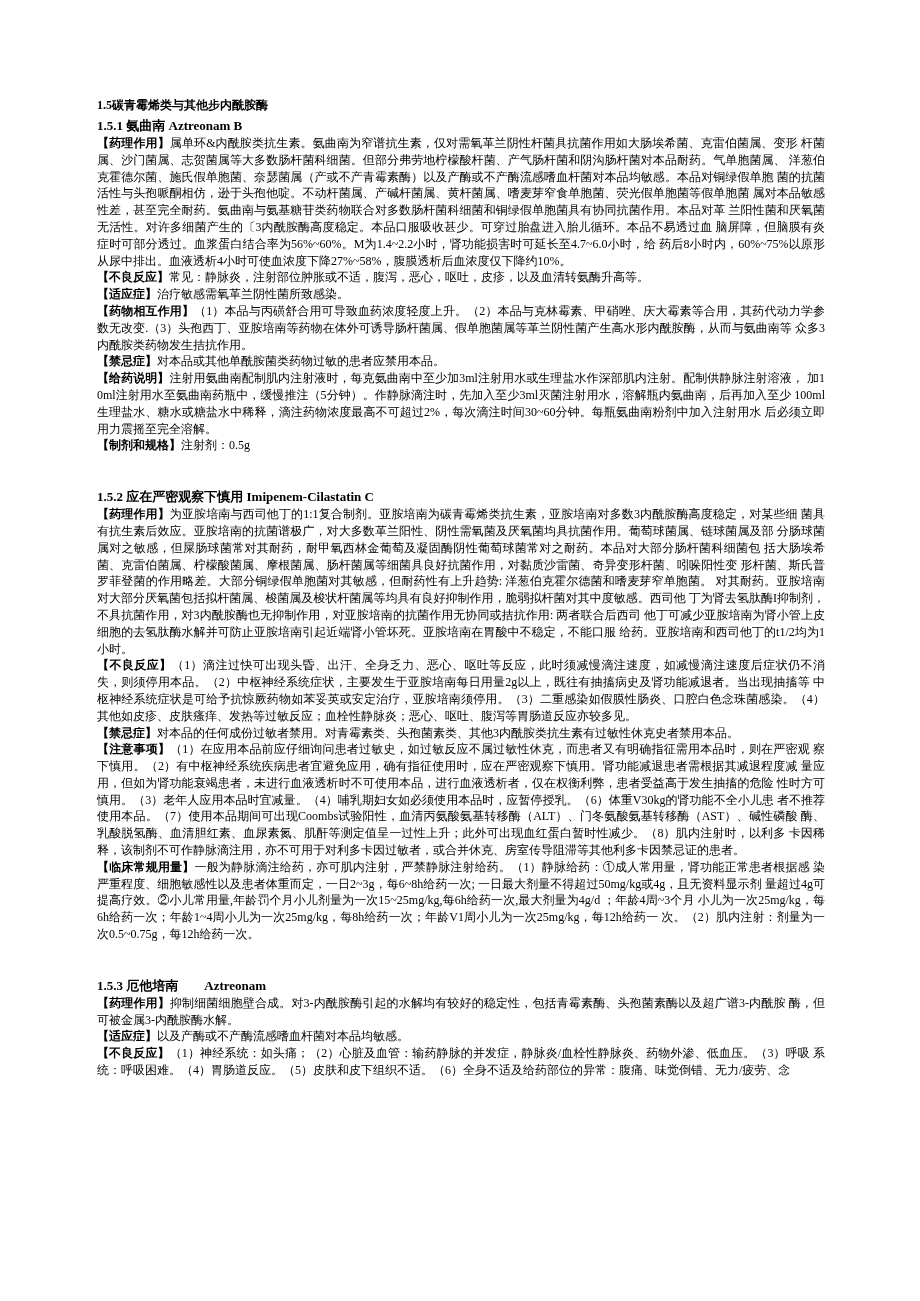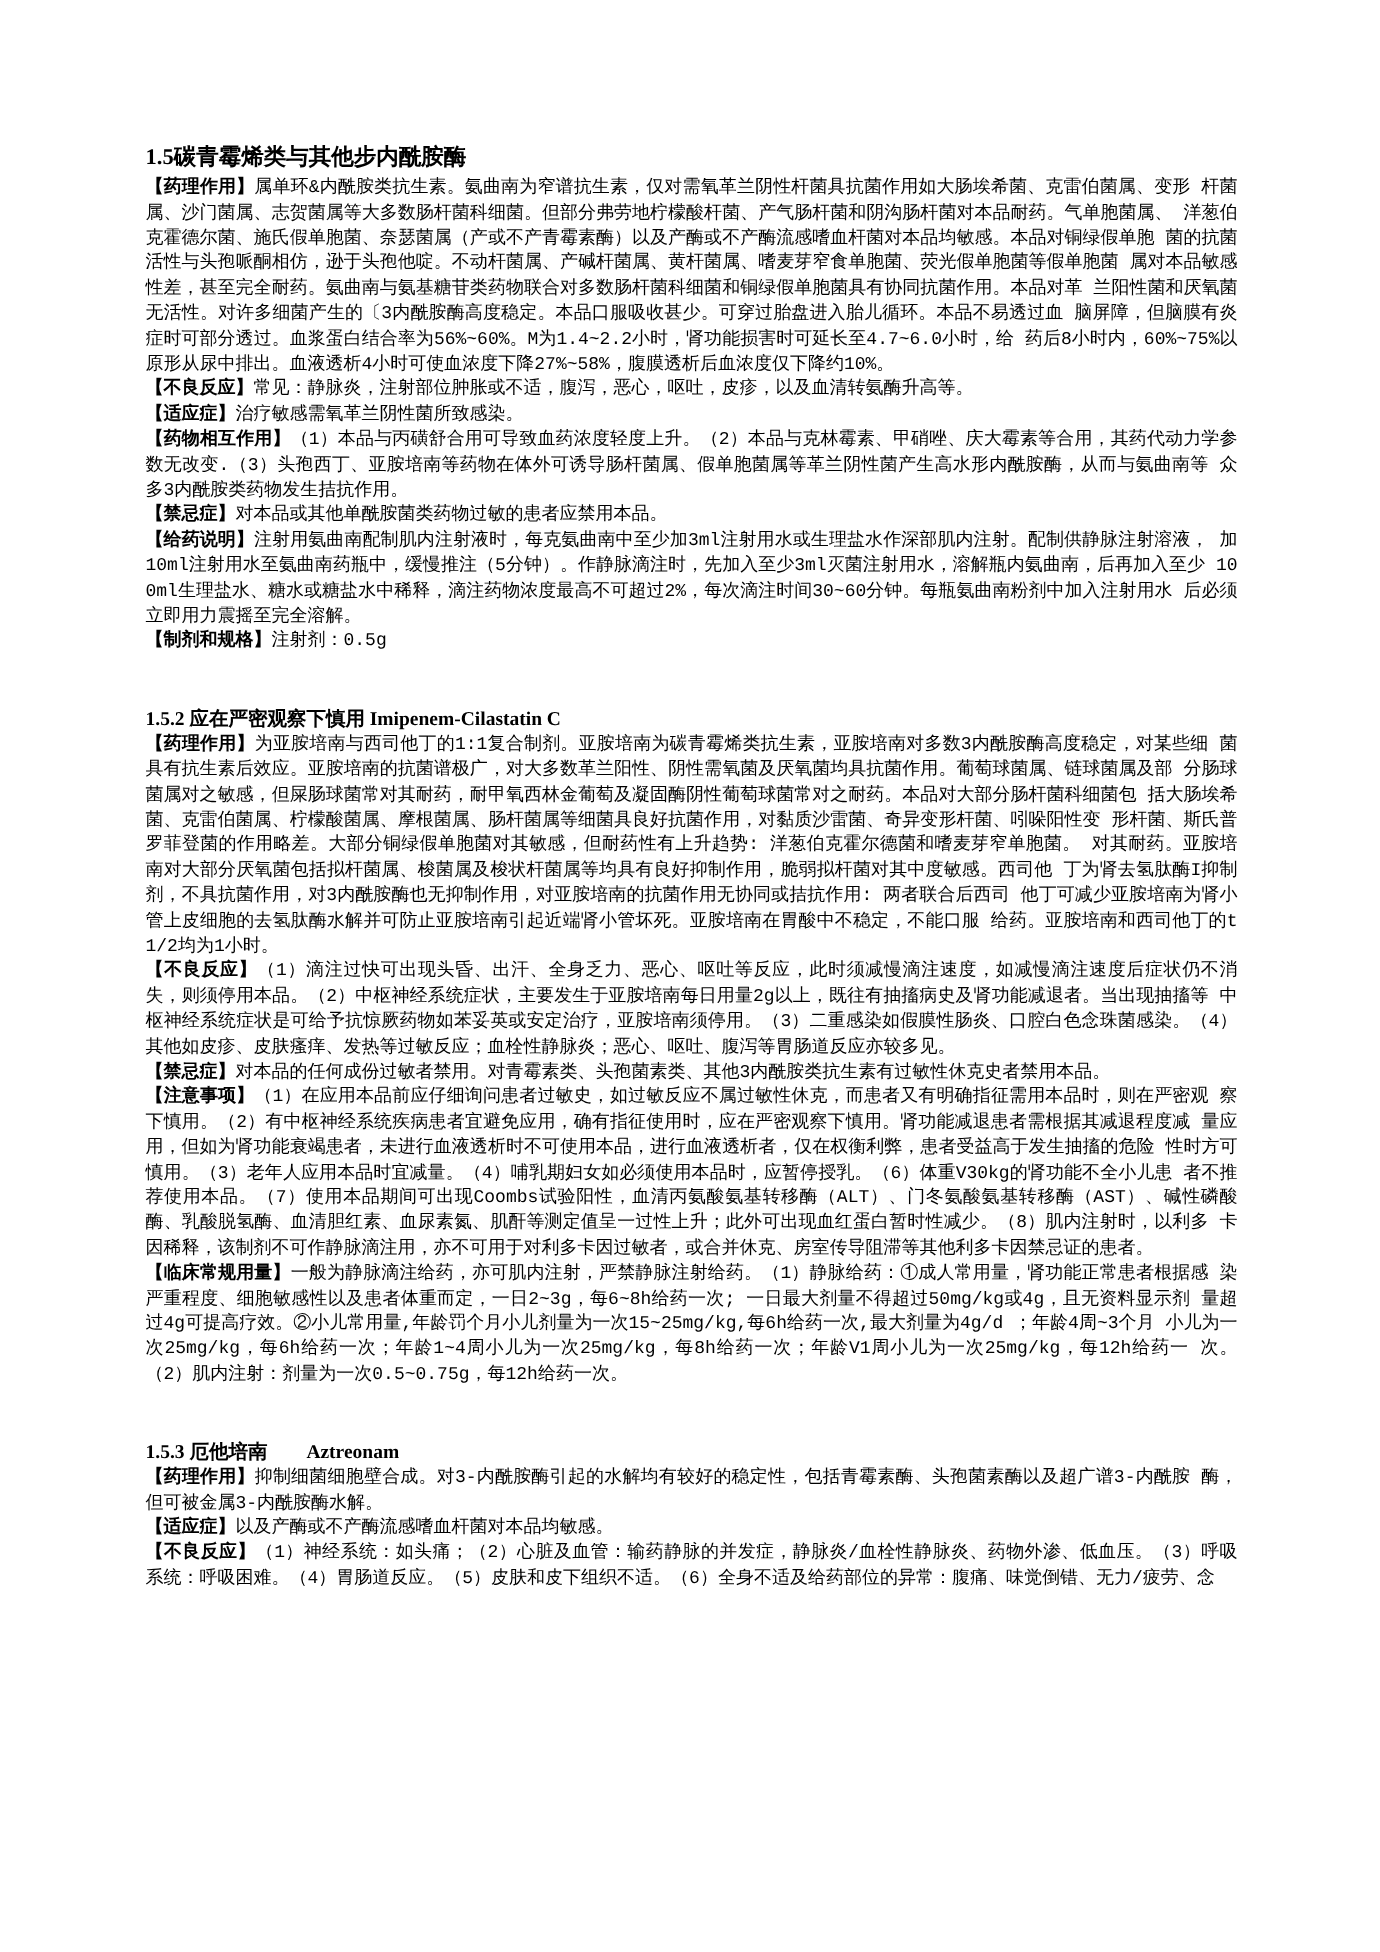--- a/index.html
+++ b/index.html
@@ -15,51 +15,51 @@
     font-family: "Liberation Serif", "DejaVu Serif", serif;
   }
   .page {
     box-sizing: border-box;
     width: 920px;
     height: 1301px;
     padding: 96px 95px 0 97px;
   }
   .doc-title {
     font-weight: bold;
-    font-size: 15px;
+    font-size: 12px;
     line-height: 19px;
     margin: 0 0 2px 0;
   }
   .sec-heading {
     font-weight: bold;
     font-size: 13px;
     line-height: 18px;
     margin: 0;
   }
   section { margin: 0; }
   section.gap { margin-top: 34px; }
   p.entry {
     margin: 0;
     font-size: 12px;
     line-height: 16.8px;
     text-align: justify;
     text-justify: inter-ideograph;
     word-break: break-all;
-    font-family: Liberation Mono, monospace;
   }
   p.entry .lbl { font-weight: bold; }
 </style>
 </head>
 <body>
 
 <div class="page">
 
   <div class="doc-title">1.5碳青霉烯类与其他步内酰胺酶</div>
 
   <section>
+    <div class="sec-heading">1.5.1 氨曲南 Aztreonam B</div>
     <p class="entry"><span class="lbl">【药理作用】</span><span class="txt">属单环&amp;内酰胺类抗生素。氨曲南为窄谱抗生素，仅对需氧革兰阴性杆菌具抗菌作用如大肠埃希菌、克雷伯菌属、变形 杆菌属、沙门菌属、志贺菌属等大多数肠杆菌科细菌。但部分弗劳地柠檬酸杆菌、产气肠杆菌和阴沟肠杆菌对本品耐药。气单胞菌属、 洋葱伯克霍德尔菌、施氏假单胞菌、奈瑟菌属（产或不产青霉素酶）以及产酶或不产酶流感嗜血杆菌对本品均敏感。本品对铜绿假单胞 菌的抗菌活性与头孢哌酮相仿，逊于头孢他啶。不动杆菌属、产碱杆菌属、黄杆菌属、嗜麦芽窄食单胞菌、荧光假单胞菌等假单胞菌 属对本品敏感性差，甚至完全耐药。氨曲南与氨基糖苷类药物联合对多数肠杆菌科细菌和铜绿假单胞菌具有协同抗菌作用。本品对革 兰阳性菌和厌氧菌无活性。对许多细菌产生的〔3内酰胺酶高度稳定。本品口服吸收甚少。可穿过胎盘进入胎儿循环。本品不易透过血 脑屏障，但脑膜有炎症时可部分透过。血浆蛋白结合率为56%~60%。M为1.4~2.2小时，肾功能损害时可延长至4.7~6.0小时，给 药后8小时内，60%~75%以原形从尿中排出。血液透析4小时可使血浓度下降27%~58%，腹膜透析后血浓度仅下降约10%。</span></p>
     <p class="entry"><span class="lbl">【不良反应】</span><span class="txt">常见：静脉炎，注射部位肿胀或不适，腹泻，恶心，呕吐，皮疹，以及血清转氨酶升高等。</span></p>
     <p class="entry"><span class="lbl">【适应症】</span><span class="txt">治疗敏感需氧革兰阴性菌所致感染。</span></p>
     <p class="entry"><span class="lbl">【药物相互作用】</span><span class="txt">（1）本品与丙磺舒合用可导致血药浓度轻度上升。（2）本品与克林霉素、甲硝唑、庆大霉素等合用，其药代动力学参 数无改变.（3）头孢西丁、亚胺培南等药物在体外可诱导肠杆菌属、假单胞菌属等革兰阴性菌产生高水形内酰胺酶，从而与氨曲南等 众多3内酰胺类药物发生拮抗作用。</span></p>
     <p class="entry"><span class="lbl">【禁忌症】</span><span class="txt">对本品或其他单酰胺菌类药物过敏的患者应禁用本品。</span></p>
     <p class="entry"><span class="lbl">【给药说明】</span><span class="txt">注射用氨曲南配制肌内注射液时，每克氨曲南中至少加3ml注射用水或生理盐水作深部肌内注射。配制供静脉注射溶液， 加10ml注射用水至氨曲南药瓶中，缓慢推注（5分钟）。作静脉滴注时，先加入至少3ml灭菌注射用水，溶解瓶内氨曲南，后再加入至少 100ml生理盐水、糖水或糖盐水中稀释，滴注药物浓度最高不可超过2%，每次滴注时间30~60分钟。每瓶氨曲南粉剂中加入注射用水 后必须立即用力震摇至完全溶解。</span></p>
     <p class="entry"><span class="lbl">【制剂和规格】</span><span class="txt">注射剂：0.5g</span></p>
   </section>
 
   <section class="gap">

